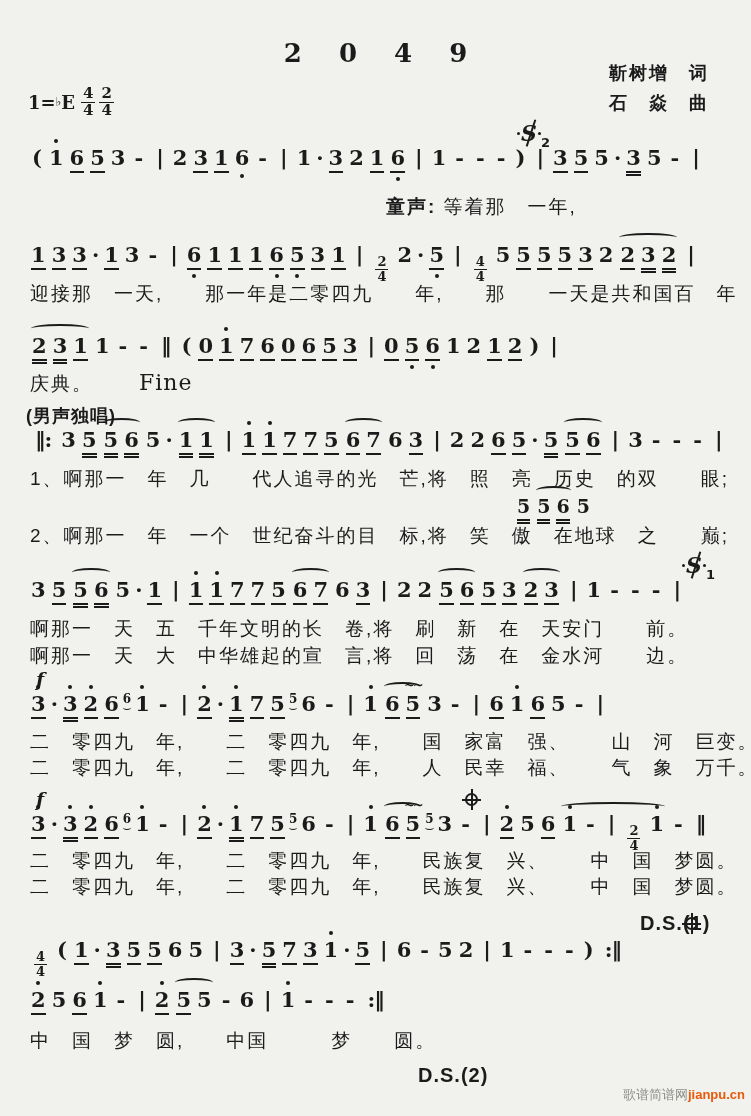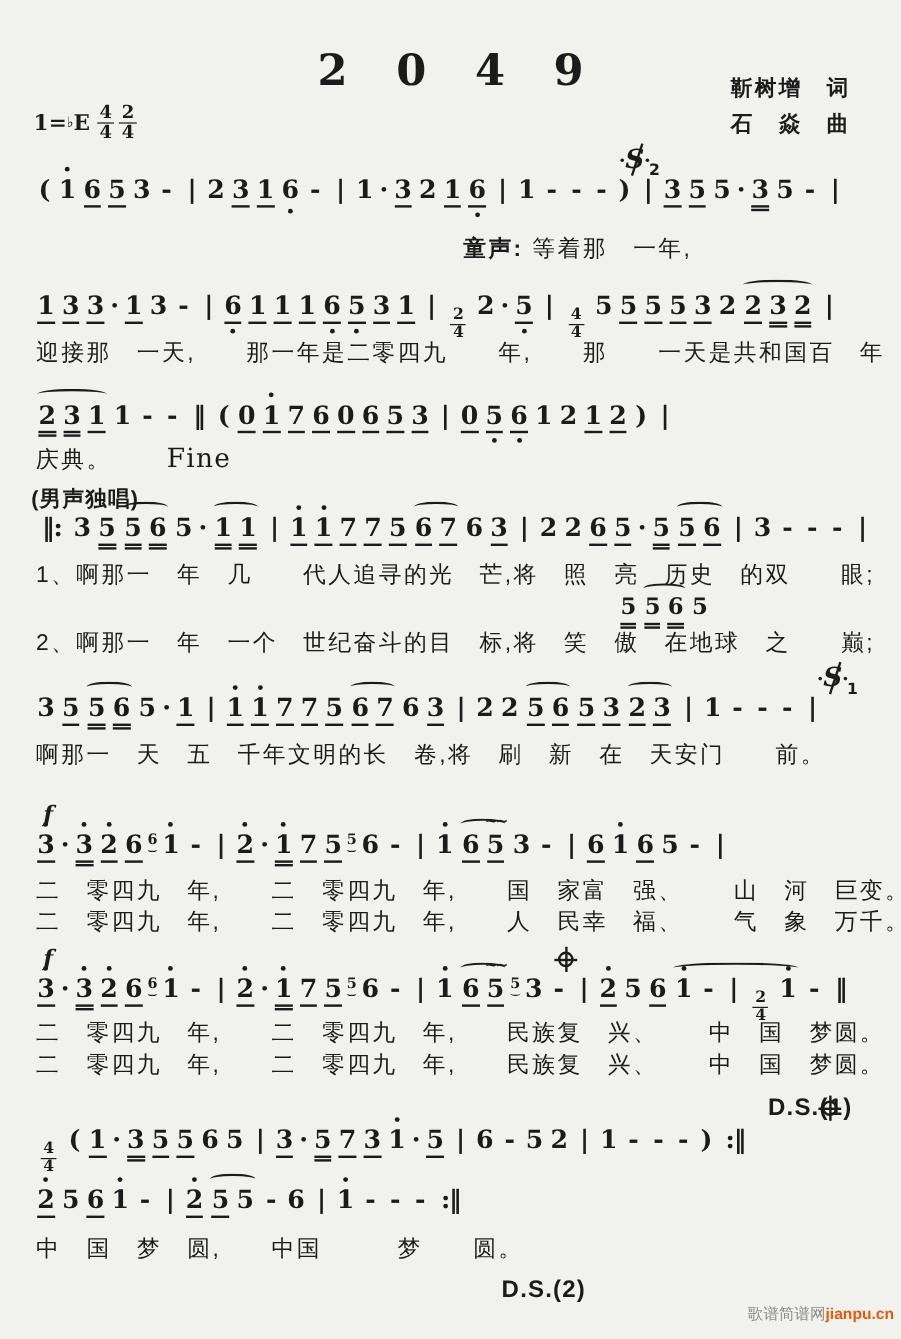--- a/index.html
+++ b/index.html
@@ -24,21 +24,21 @@
   .gr::after{content:"";display:block;height:4px;border-bottom:1.5px solid #1b1b1b;border-radius:0 0 100% 100%;margin-top:-2px;}
   .grp{display:inline-block;position:relative;margin:0 1px;}
   .grp>.arc{position:absolute;left:2px;right:2px;top:-10px;height:7px;border-top:2px solid #1b1b1b;border-radius:100% 100% 0 0;}
   .ts{display:inline-flex;flex-direction:column;align-items:center;vertical-align:-4px;font-size:13px;line-height:1.05;margin:0 6px;font-weight:700;}
   .ts u{text-decoration:none;border-top:1.5px solid #1b1b1b;padding:0 2px;}
   .ts b{padding:0 2px;}
   
   .lyr{position:absolute;font-size:19px;letter-spacing:2px;white-space:nowrap;font-family:"Liberation Sans", sans-serif;}
   .lyr .vl{font-weight:700;}
   
-  .title{position:absolute;left:0;right:0;text-align:center;font-family:"DejaVu Serif", serif;font-weight:700;font-size:36px;letter-spacing:14px;padding-left:14px;}
+  .title{position:absolute;left:0;right:0;text-align:center;font-family:"DejaVu Serif", serif;font-weight:700;font-size:26px;letter-spacing:14px;padding-left:14px;}
   .credits{position:absolute;font-size:18px;font-weight:700;line-height:30px;letter-spacing:2px;}
   .keysig{position:absolute;font-family:"DejaVu Serif", serif;font-weight:700;font-size:18px;display:flex;align-items:center;}
   .keysig sup{font-size:12px;vertical-align:super;}
   
   .segno{position:absolute;display:inline-block;}
   .sg-s{position:relative;display:inline-block;font-family:"DejaVu Serif", serif;font-style:italic;font-weight:700;font-size:22px;line-height:1;}
   .sg-slash{position:absolute;left:9px;top:-3px;height:28px;width:1.6px;background:#1b1b1b;transform:rotate(18deg);}
   .sg-dots{position:absolute;left:-4px;top:10px;width:3px;height:3px;border-radius:50%;background:#1b1b1b;box-shadow:21px 0 0 #1b1b1b;}
   .sg-num{font-size:13px;font-weight:700;vertical-align:-6px;margin-left:4px;font-family:"DejaVu Sans", sans-serif;}
   .coda{position:absolute;width:15px;height:19px;}
@@ -104,20 +104,21 @@
   <div class="lyr" style="left:30px;top:466px;">1、啊那一　年　几　　代人追寻的光　芒,将　照　亮　历史　的双　　眼;</div>
   <div class="sys" style="left:514px;top:496px;font-size:19px;"><span class="nt u2">5</span><span class="grp"><i class="arc"></i><span class="nt u2">5</span><span class="nt u2">6</span></span><span class="nt">5</span></div>
   <div class="lyr" style="left:30px;top:523px;">2、啊那一　年　一个　世纪奋斗的目　标,将　笑　傲　在地球　之　　巅;</div>
 
   <div class="segno" style="left:686px;top:554px;">
     <span class="sg-s">S<i class="sg-slash"></i><i class="sg-dots"></i></span><span class="sg-num">1</span>
   </div>
 
   <div class="sys" style="left:28px;top:578px;"><span class="nt">3</span><span class="nt u1">5</span><span class="grp"><i class="arc"></i><span class="nt u2">5</span><span class="nt u2">6</span></span><span class="nt">5</span><span class="aug">·</span><span class="nt u1">1</span><span class="bar">|</span><span class="nt u1">1<i class="od up"></i></span><span class="nt u1">1<i class="od up"></i></span><span class="nt u1">7</span><span class="nt u1">7</span><span class="nt u1">5</span><span class="grp"><i class="arc"></i><span class="nt u1">6</span><span class="nt u1">7</span></span><span class="nt">6</span><span class="nt u1">3</span><span class="bar">|</span><span class="nt">2</span><span class="nt">2</span><span class="grp"><i class="arc"></i><span class="nt u1">5</span><span class="nt u1">6</span></span><span class="nt u1">5</span><span class="nt u1">3</span><span class="grp"><i class="arc"></i><span class="nt u1">2</span><span class="nt u1">3</span></span><span class="bar">|</span><span class="nt">1</span><span class="dash">-</span><span class="dash">-</span><span class="dash">-</span><span class="bar">|</span></div>
   <div class="lyr" style="left:30px;top:616px;">啊那一　天　五　千年文明的长　卷,将　刷　新　在　天安门　　前。</div>
+  <div class="lyr" style="left:30px;top:643px;">啊那一　天　大　中华雄起的宣　言,将　回　荡　在　金水河　　边。</div>
 
   <div class="forte" style="left:36px;top:668px;">f</div>
   <div class="sys" style="left:28px;top:692px;"><span class="nt u1">3<i class="od up"></i></span><span class="aug">·</span><span class="nt u2">3<i class="od up"></i></span><span class="nt u1">2<i class="od up"></i></span><span class="nt u1">6</span><span class="gr">6</span><span class="nt">1<i class="od up"></i></span><span class="dash">-</span><span class="bar">|</span><span class="nt u1">2<i class="od up"></i></span><span class="aug">·</span><span class="nt u2">1<i class="od up"></i></span><span class="nt u1">7</span><span class="nt u1">5</span><span class="gr">5</span><span class="nt">6</span><span class="dash">-</span><span class="bar">|</span><span class="nt">1<i class="od up"></i></span><span class="grp"><i class="arc"></i><span class="nt u1">6</span><span class="nt u1">5<i class="mr">~~</i></span></span><span class="nt">3</span><span class="dash">-</span><span class="bar">|</span><span class="nt u1">6</span><span class="nt">1<i class="od up"></i></span><span class="nt u1">6</span><span class="nt">5</span><span class="dash">-</span><span class="bar">|</span></div>
   <div class="lyr" style="left:30px;top:729px;">二　零四九　年,　　二　零四九　年,　　国　家富　强、　　山　河　巨变。</div>
   <div class="lyr" style="left:30px;top:755px;">二　零四九　年,　　二　零四九　年,　　人　民幸　福、　　气　象　万千。</div>
 
   <div class="forte" style="left:36px;top:788px;">f</div>
   <div class="coda" style="left:464px;top:790px;">
       <i></i>
     </div>

